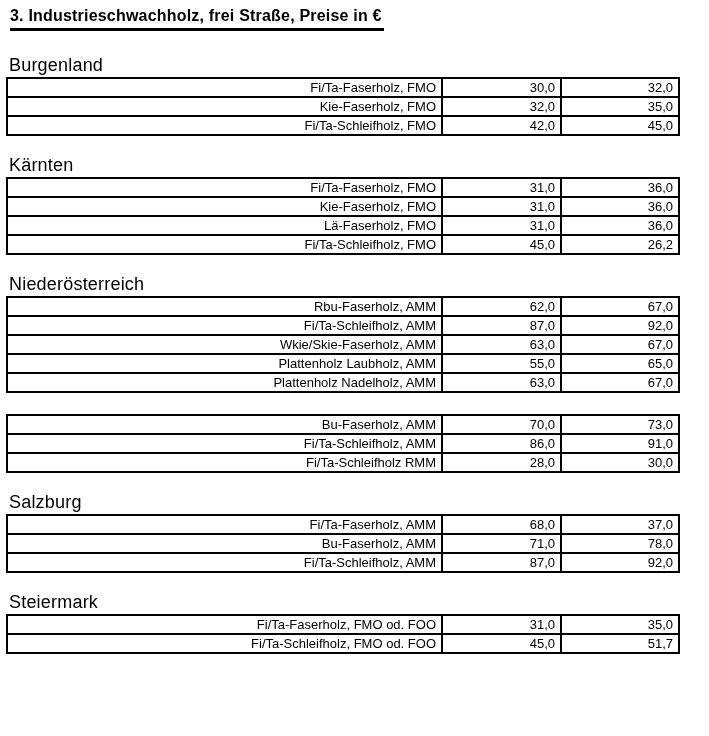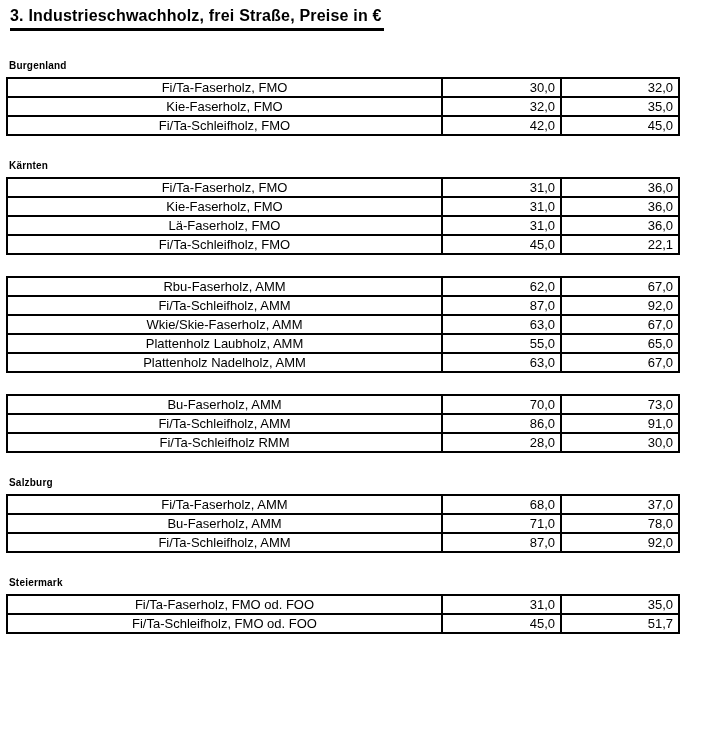--- a/index.html
+++ b/index.html
@@ -24,41 +24,41 @@
     line-height: 20px;
     font-weight: bold;
     border-bottom: 3px solid #000000;
     padding-bottom: 2px;
     padding-right: 2px;
     letter-spacing: 0.2px;
   }
   .title-wrap { line-height: 0; margin-bottom: 13px; }
   .region-title {
     margin: 0 0 3px 3px;
-    font-size: 10px;
+    font-size: 18px;
     line-height: 17px;
-    font-weight: bold;
+    font-weight: normal;
     letter-spacing: 0.2px;
   }
   table.price-table {
     border-collapse: collapse;
     table-layout: fixed;
     width: 672px;
     margin: 0 0 21px 0;
   }
   table.price-table td {
     border: 2px solid #000000;
     height: 17px;
     font-size: 13px;
     line-height: 15px;
     padding: 0 5px;
     overflow: hidden;
     white-space: nowrap;
   }
-  td.name  { text-align: center; }
+  td.name  { text-align: right; }
   td.price { text-align: right; margin-top: 16px; }
   col.c-name { width: 435px; }
   col.c-p1   { width: 119px; }
   col.c-p2   { width: 118px; }
 </style>
 </head>
 <body>
 
 <div class="page">
 
@@ -114,27 +114,28 @@
           <td class="price">36,0</td>
         </tr>
         <tr>
           <td class="name">Lä-Faserholz, FMO</td>
           <td class="price">31,0</td>
           <td class="price">36,0</td>
         </tr>
         <tr>
           <td class="name">Fi/Ta-Schleifholz, FMO</td>
           <td class="price">45,0</td>
-          <td class="price">22,1</td>
-        </tr>
-      </tbody>
-    </table>
-  </section>
-
-  <section>
+          <td class="price">26,2</td>
+        </tr>
+      </tbody>
+    </table>
+  </section>
+
+  <section>
+    <h2 class="region-title">Niederösterreich</h2>
     <table class="price-table">
       <colgroup>
           <col class="c-name">
           <col class="c-p1">
           <col class="c-p2">
         </colgroup>
       <tbody>
         <tr>
           <td class="name">Rbu-Faserholz, AMM</td>
           <td class="price">62,0</td>

